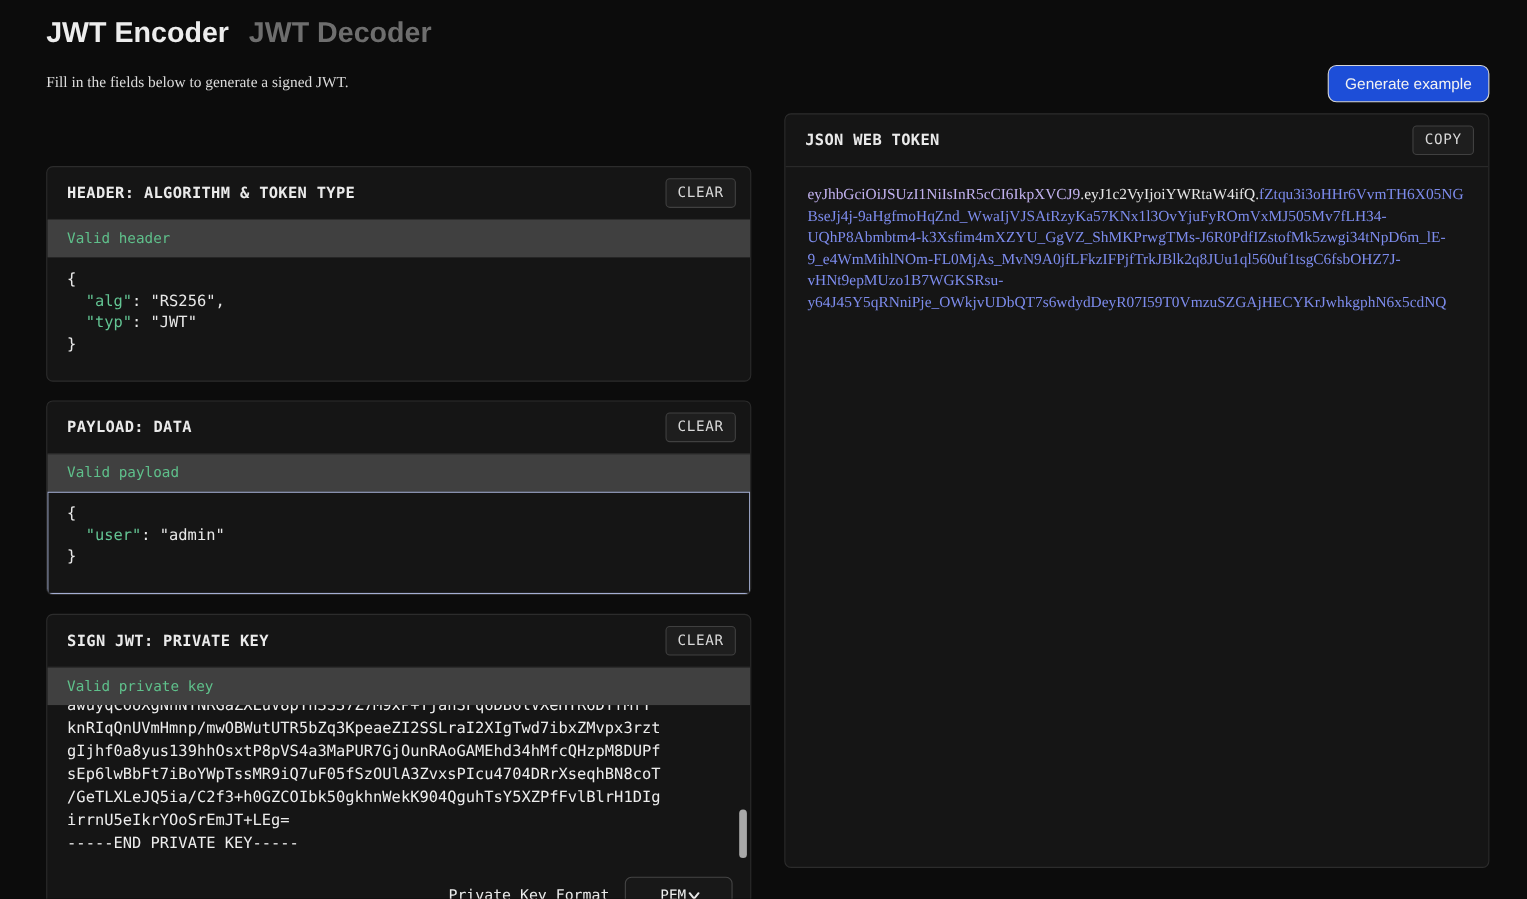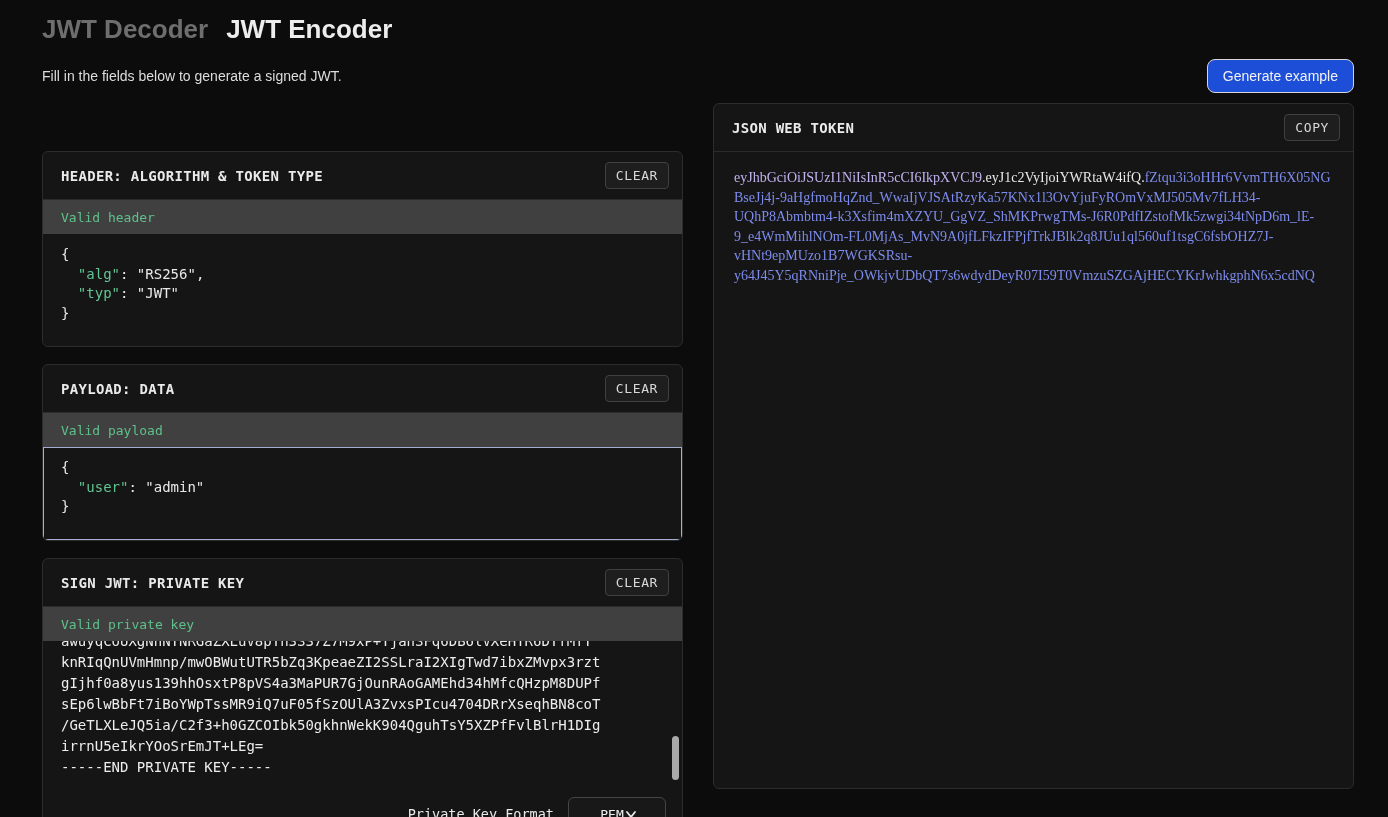--- a/index.html
+++ b/index.html
@@ -11,21 +11,21 @@
   }
   .app { padding:14px 34px 0 42px; }
 
   
   .titlebar { display:flex; align-items:baseline; gap:18px; height:34px; }
   .tab { font-size:26px; font-weight:600; line-height:30px; cursor:pointer; }
   .tab.inactive { color:#6e6e6e; }
   .tab.active { color:#ededed; }
 
   .subrow { display:flex; justify-content:space-between; align-items:center; margin-top:10px; height:36px; }
-  .subtitle { font-size:14px; color:#dddddd; }
+  .subtitle { font-size:14px; color:#dddddd;font-family:Liberation Serif, serif; }
   .btn-generate {
     font-family:"Liberation Sans", sans-serif;
     font-size:14px; color:#f2f2f2; background:#1d4ed8;
     border:1px solid #d6d6d6; border-radius:8px; padding:8px 15px; cursor:pointer;
   }
 
   
   .columns { display:flex; gap:30px; margin-top:9px; }
   .col { width:641px; flex:0 0 641px; }
   .col-left { display:flex; flex-direction:column; gap:17px;margin-top:48px; }
@@ -104,22 +104,22 @@
     gap:10px; font-size:13px; color:#8f959e;
   }
   .footer a { color:#8f959e; text-decoration:none; cursor:pointer; }
 </style>
 </head>
 <body>
 
 <div class="app">
 
   <div class="titlebar">
+    <span class="tab active">JWT Encoder</span>
     <span class="tab inactive">JWT Decoder</span>
-    <span class="tab active">JWT Encoder</span>
   </div>
 
   <div class="subrow">
     <span class="subtitle">Fill in the fields below to generate a signed JWT.</span>
     <button class="btn-generate">Generate example</button>
   </div>
 
   <div class="columns">
 
     <div class="col col-left">

